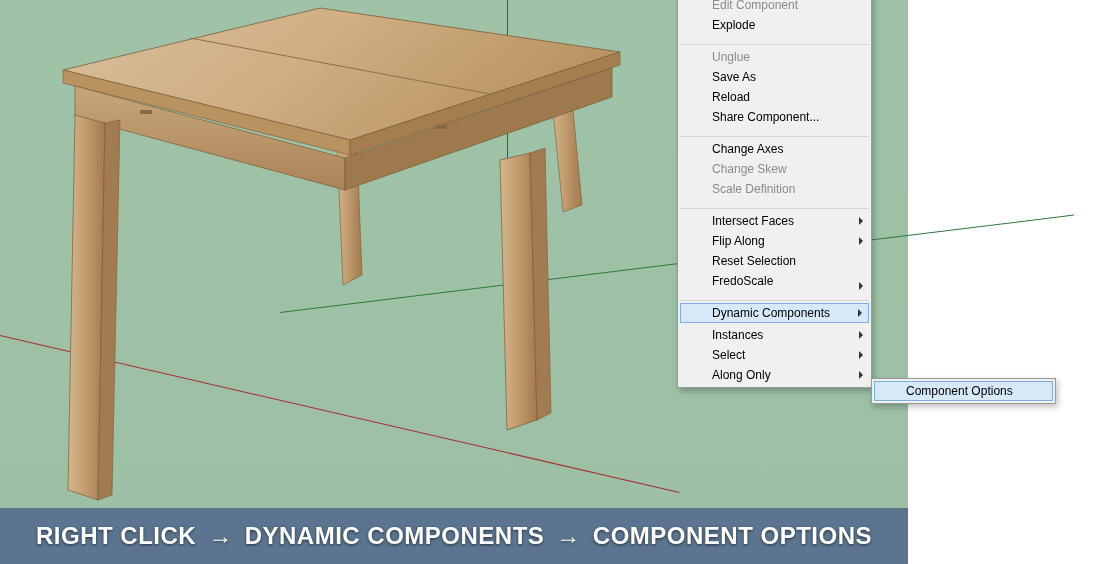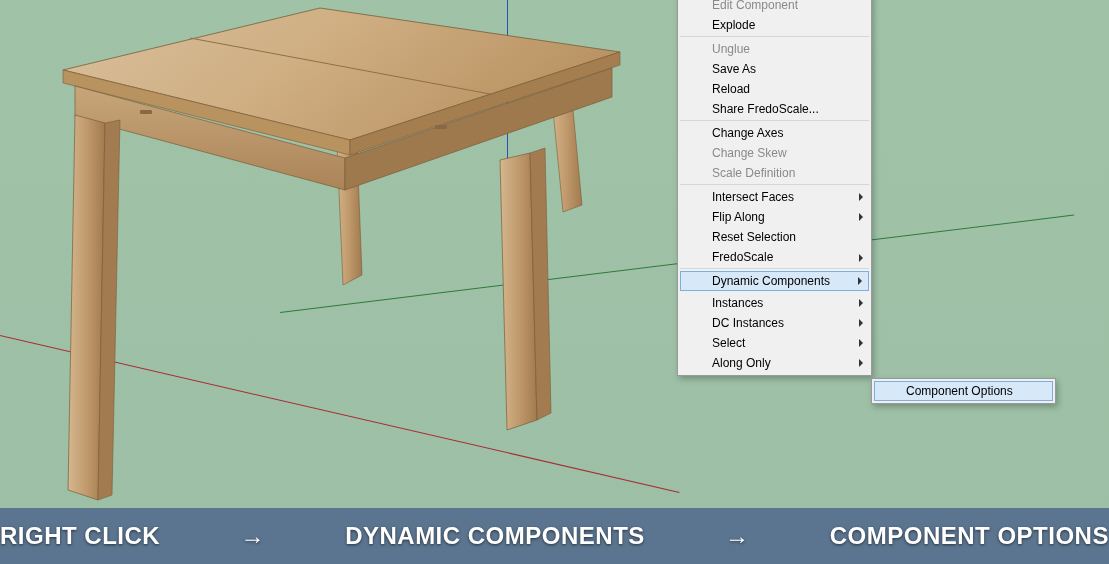--- a/index.html
+++ b/index.html
@@ -1,20 +1,20 @@
 <!DOCTYPE html>
 <html><head>
 <meta charset="utf-8">
 <style>
   * { box-sizing: border-box; margin: 0; padding: 0; }
   html, body { width: 1109px; height: 564px; overflow: hidden; font-family: "Segoe UI", Tahoma, sans-serif; }
   
   .viewport {
     position: relative;
-    width: 1109px;
+    width: 908px;
     height: 564px;
     background: linear-gradient(to bottom, #a0c3a8 0%, #9cbfa5 100%);
   }
   
   
   .axis-red {
     position: absolute;
     width: 800px;
     height: 1px;
     background: #a82b34;
@@ -67,21 +67,21 @@
     padding: 3px 22px 3px 32px;
     color: #000;
     white-space: nowrap;
     position: relative;
     cursor: default;
   }
   .menu-item.disabled { color: #8a8a8a; }
   .menu-item.sep-after {
     border-bottom: 1px solid #d6d6d6;
     margin-bottom: 2px;
-    padding-bottom: 4px;
+    padding-bottom: 12px;
   }
   .menu-item.highlight {
     background: #d7e8f8;
     border: 1px solid #7cafe0;
     padding: 2px 21px 2px 31px;
   }
   .menu-item .arrow {
     position: absolute;
     right: 6px;
     top: 50%;
@@ -113,21 +113,21 @@
   
   .banner {
     position: absolute;
     left: 0;
     bottom: 0;
     width: 100%;
     height: 56px;
     background: #5b7590;
     display: flex;
     align-items: center;
-    justify-content: space-between;
+    justify-content: center;
     color: #fff;
     font-weight: 700;
     font-size: 24px;
     letter-spacing: 0.5px;
     text-shadow: 0 1px 3px rgba(0,0,0,0.6);
     gap: 12px;
     font-family: "Segoe UI", Arial, sans-serif;
   }
   .banner .arrow-glyph { font-weight: 400; }
 </style>
@@ -183,31 +183,30 @@
     <polygon points="470,170 500,163 507,430 477,440" fill="url(#woodLeg)" stroke="#7a5c3a" stroke-width="0.7"></polygon>
     <polygon points="500,163 515,158 521,423 507,430" fill="#a27c50" stroke="#7a5c3a" stroke-width="0.6"></polygon>
   </svg>
 
   <div class="context-menu">
     <div class="menu-item disabled"><span>Edit Component</span></div>
     <div class="menu-item sep-after"><span>Explode</span></div>
     <div class="menu-item disabled"><span>Unglue</span></div>
     <div class="menu-item"><span>Save As</span></div>
     <div class="menu-item"><span>Reload</span></div>
-    <div class="menu-item sep-after"><span>Share FredoScale...</span></div>
+    <div class="menu-item sep-after"><span>Share Component...</span></div>
     <div class="menu-item"><span>Change Axes</span></div>
     <div class="menu-item disabled"><span>Change Skew</span></div>
     <div class="menu-item disabled sep-after"><span>Scale Definition</span></div>
     <div class="menu-item"><span>Intersect Faces</span><span class="arrow"></span></div>
     <div class="menu-item"><span>Flip Along</span><span class="arrow"></span></div>
     <div class="menu-item"><span>Reset Selection</span></div>
     <div class="menu-item sep-after"><span>FredoScale</span><span class="arrow"></span></div>
     <div class="menu-item highlight sep-after"><span>Dynamic Components</span><span class="arrow"></span></div>
     <div class="menu-item"><span>Instances</span><span class="arrow"></span></div>
-    <div class="menu-item"><span>DC Instances</span><span class="arrow"></span></div>
     <div class="menu-item"><span>Select</span><span class="arrow"></span></div>
     <div class="menu-item"><span>Along Only</span><span class="arrow"></span></div>
   </div>
 
   <div class="submenu">
     <div class="menu-item highlight"><span>Component Options</span></div>
   </div>
 
   <div class="banner">
     <span>RIGHT CLICK</span>

